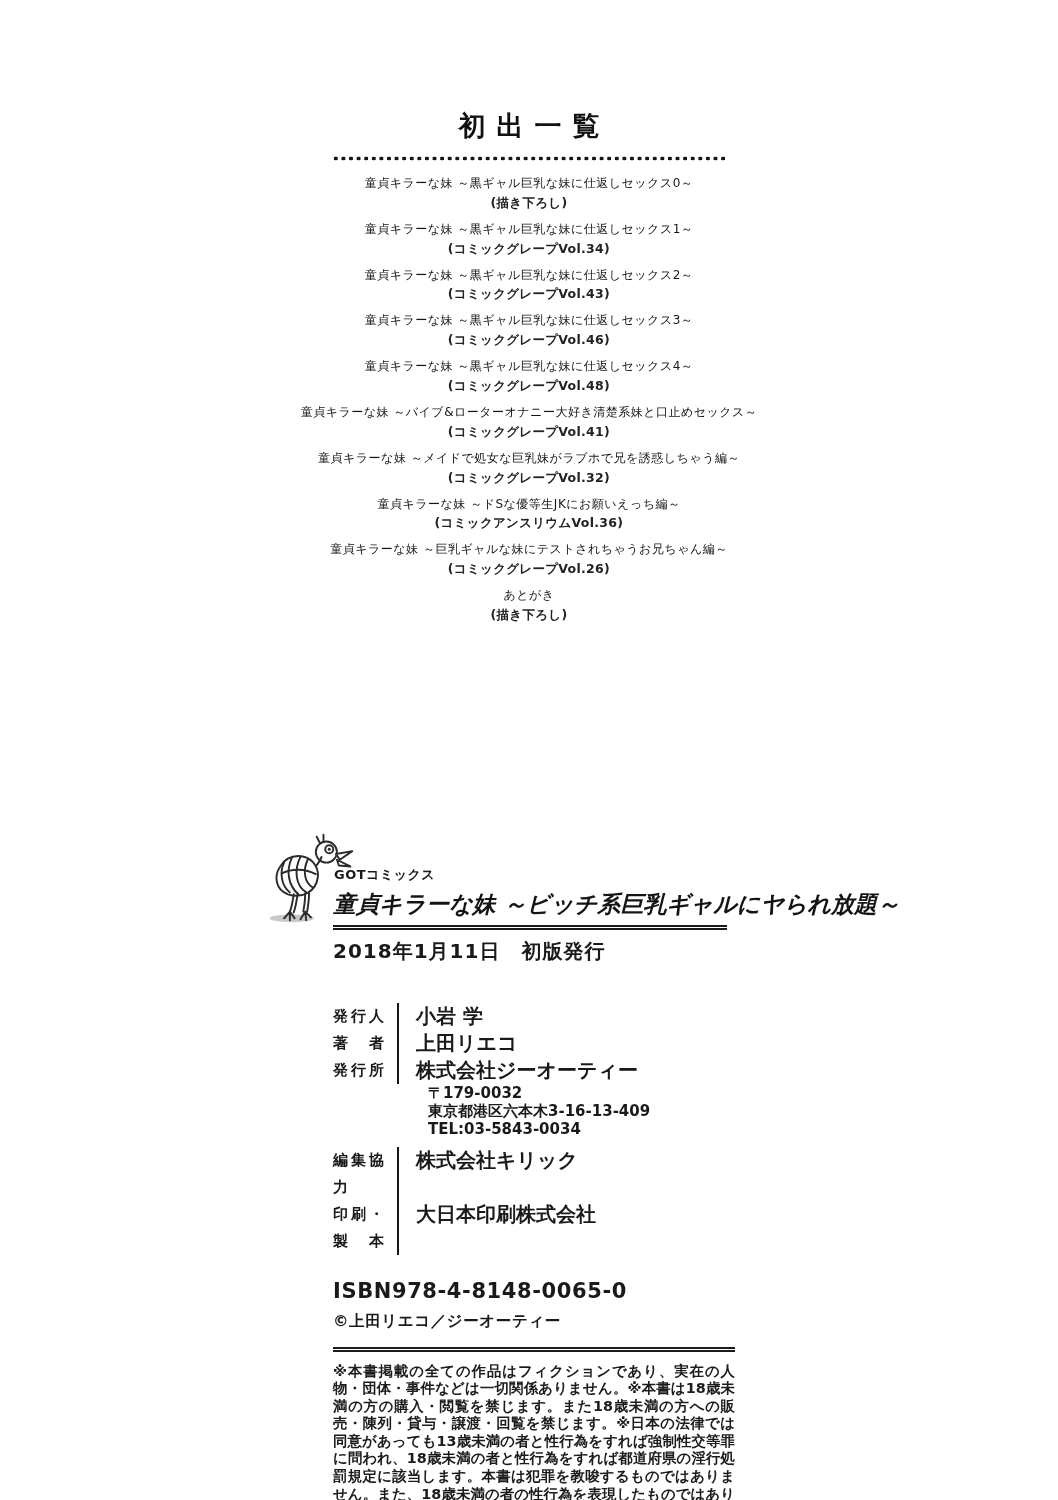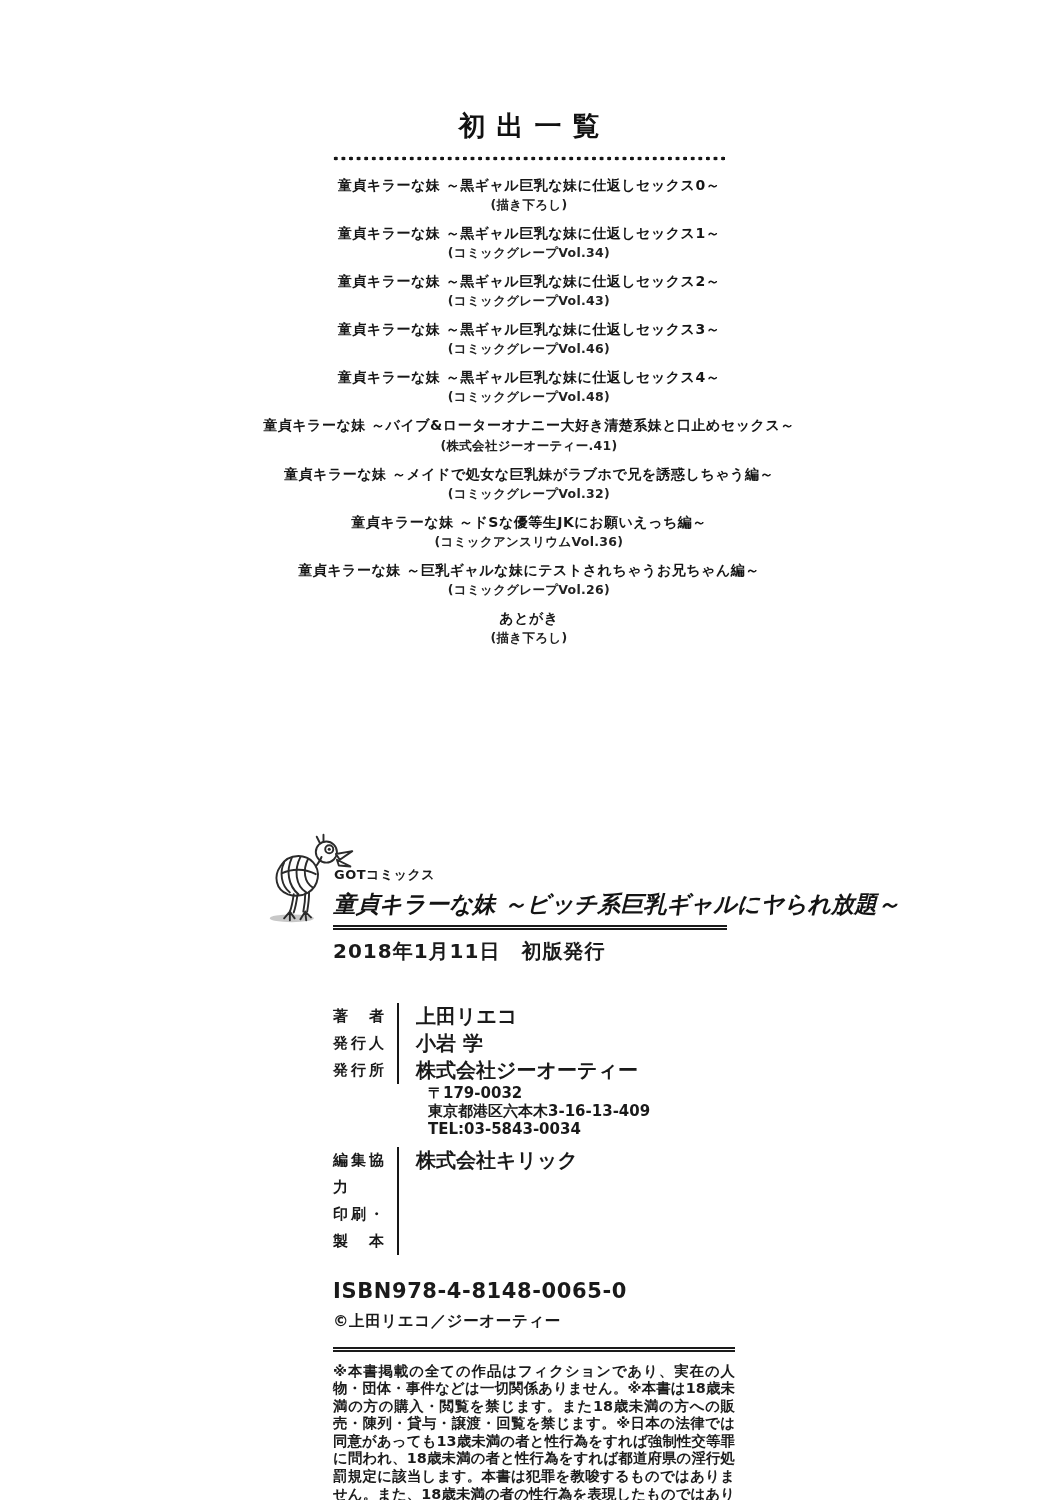--- a/index.html
+++ b/index.html
@@ -41,22 +41,22 @@
     height:5px;
     margin-bottom:16px;
     background-image:radial-gradient(circle, #161616 1.9px, rgba(0,0,0,0) 2.1px);
     background-size:7.6px 5px;
     background-position:left center;
     background-repeat:repeat-x;
   }
   .entries { display:flex; flex-direction:column; align-items:center; }
   .entry { text-align:center; margin-bottom:11px; }
   .entry-title {
-    font-size:14px;
-    font-weight:700;
+    font-size:12px;
+    font-weight:400;
     line-height:1.15;
     letter-spacing:0.5px;
     color:#161616;
     white-space:nowrap;
   }
   .entry-source {
     font-size:12.5px;
     font-weight:600;
     margin-top:4px;
     color:#222;
@@ -178,21 +178,21 @@
           <div class="entry-source">(コミックグレープVol.46)</div>
         </div>
 
         <div class="entry">
           <div class="entry-title">童貞キラーな妹 ～黒ギャル巨乳な妹に仕返しセックス4～</div>
           <div class="entry-source">(コミックグレープVol.48)</div>
         </div>
 
         <div class="entry">
           <div class="entry-title">童貞キラーな妹 ～バイブ&amp;ローターオナニー大好き清楚系妹と口止めセックス～</div>
-          <div class="entry-source">(株式会社ジーオーティー.41)</div>
+          <div class="entry-source">(コミックグレープVol.41)</div>
         </div>
 
 
         <div class="entry">
           <div class="entry-title">童貞キラーな妹 ～メイドで処女な巨乳妹がラブホで兄を誘惑しちゃう編～</div>
           <div class="entry-source">(コミックグレープVol.32)</div>
         </div>
 
         <div class="entry">
           <div class="entry-title">童貞キラーな妹 ～ドSな優等生JKにお願いえっち編～</div>
@@ -245,30 +245,30 @@
 
     <div class="imprint">GOTコミックス</div>
     <div class="book-title">童貞キラーな妹 ～ビッチ系巨乳ギャルにヤられ放題～</div>
     <div class="title-rule"></div>
     <div class="pub-date">2018年1月11日　初版発行</div>
 
     <div class="credits">
       <div>
 
           <div class="credit-row">
+            <div class="credit-label">発行人</div>
+            <div class="credit-value">小岩 学</div>
+          </div>
+
+          <div class="credit-row">
             <div class="credit-label">著者</div>
             <div class="credit-value">上田リエコ</div>
           </div>
 
           <div class="credit-row">
-            <div class="credit-label">発行人</div>
-            <div class="credit-value">小岩 学</div>
-          </div>
-
-          <div class="credit-row">
             <div class="credit-label">発行所</div>
             <div class="credit-value">株式会社ジーオーティー</div>
           </div>
         </div>
 
       <div class="address-block">
 
           <div class="address-line">〒179-0032</div>
 
           <div class="address-line">東京都港区六本木3-16-13-409</div>
@@ -278,20 +278,21 @@
 
       <div>
 
           <div class="credit-row">
             <div class="credit-label">編集協力</div>
             <div class="credit-value">株式会社キリック</div>
           </div>
 
           <div class="credit-row">
             <div class="credit-label">印刷・製本</div>
+            <div class="credit-value">大日本印刷株式会社</div>
           </div>
         </div>
     </div>
 
     <div class="isbn-block">
       <div class="isbn-line">ISBN978-4-8148-0065-0</div>
       <div class="copyright-line">©上田リエコ／ジーオーティー</div>
     </div>
 
     <div class="disclaimer-rule"></div>

